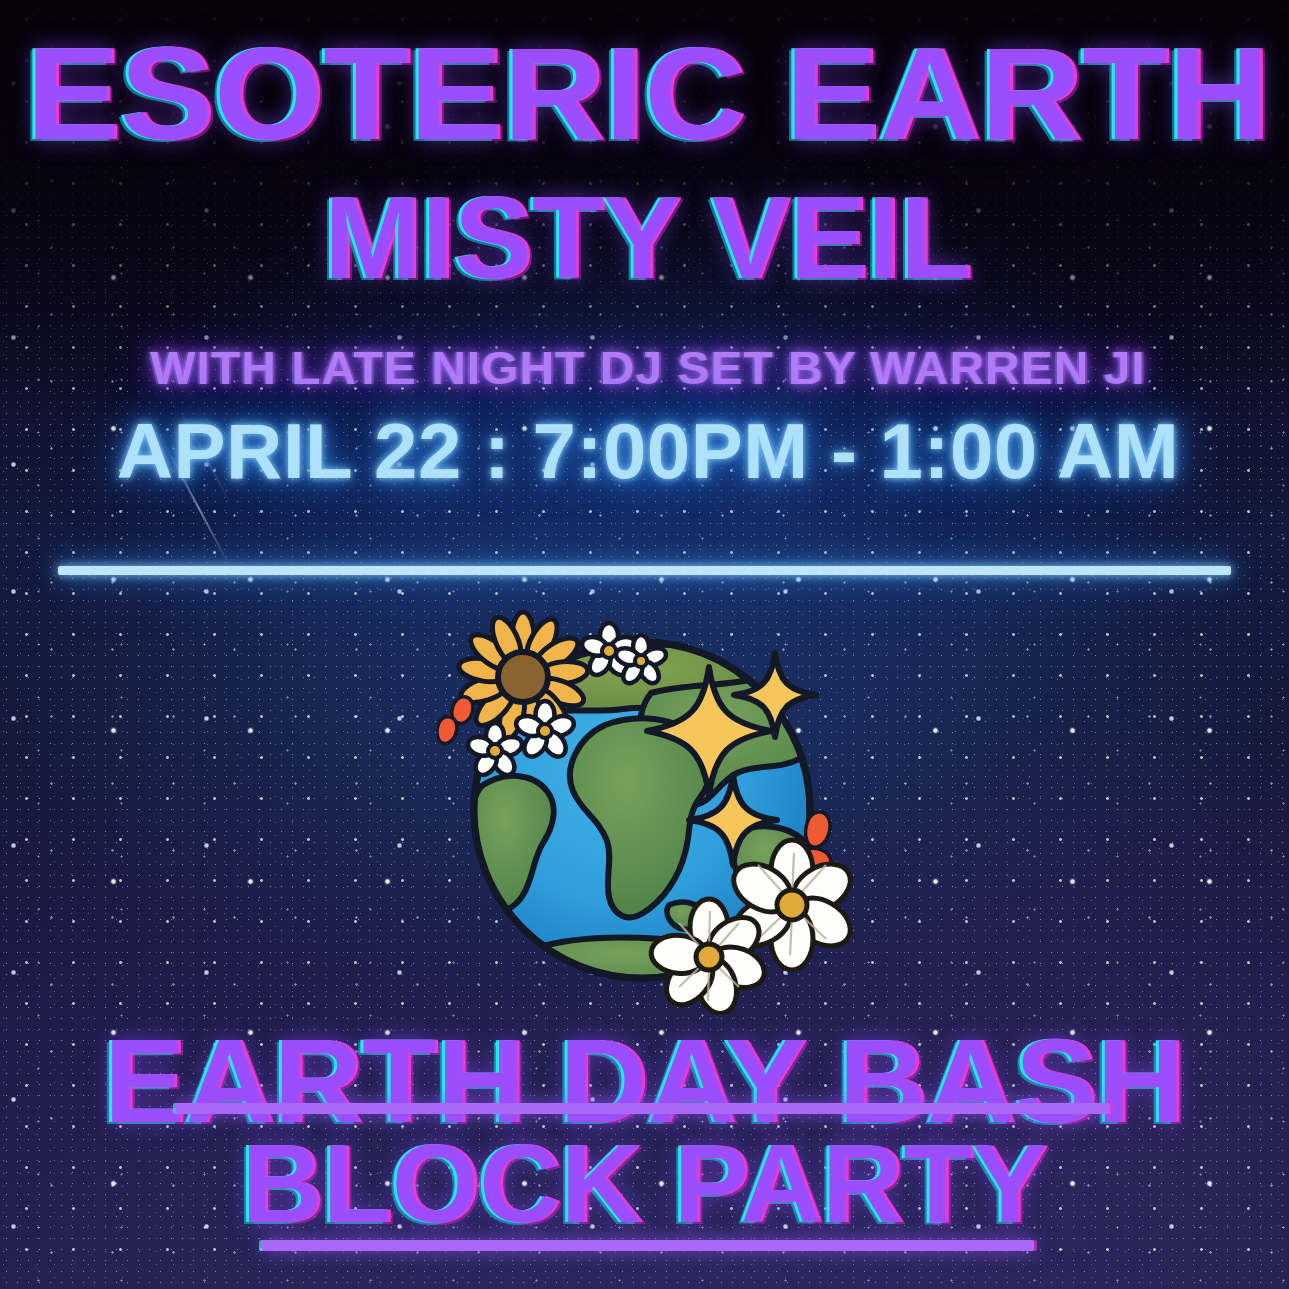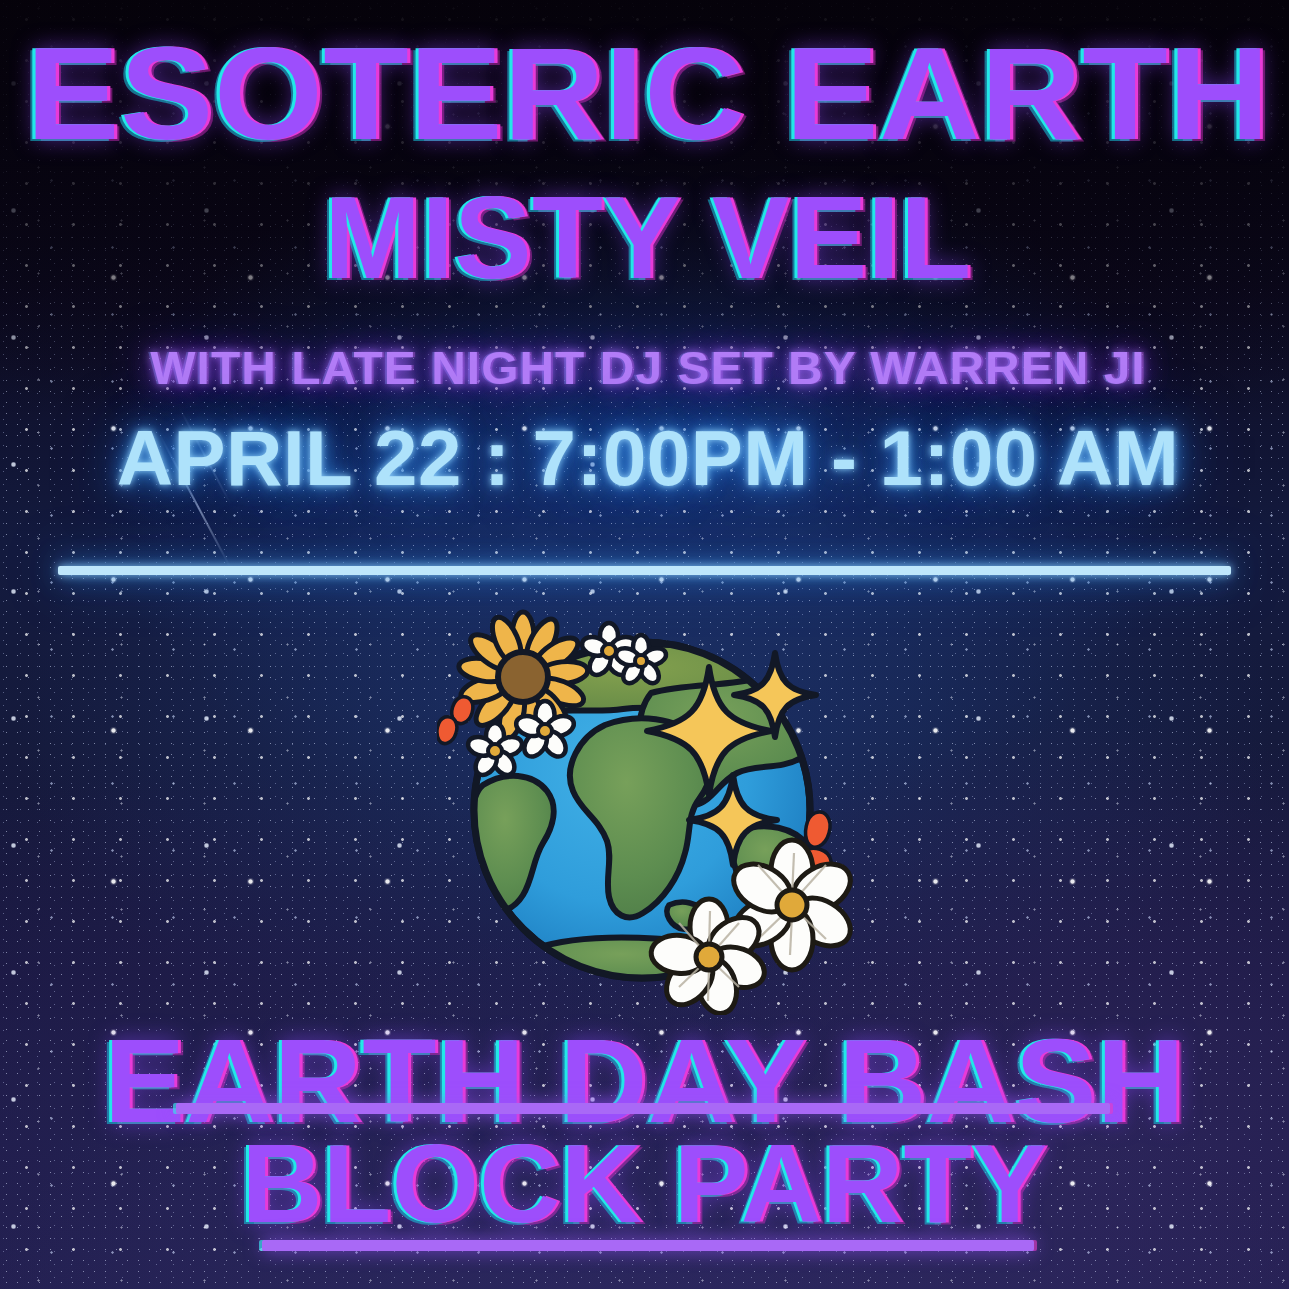--- a/index.html
+++ b/index.html
@@ -115,21 +115,21 @@
       0 0 7px rgba(150,215,255,.95),
       0 0 18px rgba(60,150,235,.9),
       0 0 38px rgba(30,110,215,.85),
       0 0 68px rgba(20,85,190,.6);
   }
 
   #l-title1 { font-size: 132px; transform: scaleX(1.06); margin-top: 28px; }
   #l-title2 { font-size: 116px; transform: scaleX(1.0);  margin-top: 20px; }
   #l-dj     { font-size: 47px;  transform: scaleX(1.02); margin-top: 48px; letter-spacing: 1px; }
   #l-venue  { font-size: 70px;  transform: scaleX(1.0);  margin-top: 42px; }
-  #l-date   { font-size: 78px;  transform: scaleX(1.0);  margin-top: 28px; }
+  #l-date   { font-size: 78px;  transform: scaleX(1.0);  margin-top: 21px; }
 
   .rule {
     position: absolute;
     border-radius: 2px;
   }
   .rule-blue {
     height: 9px;
     background: #bfe7fb;
     box-shadow: 0 0 10px rgba(140,210,255,.95), 0 0 26px rgba(45,135,230,.9), 0 0 52px rgba(25,100,205,.7);
   }

